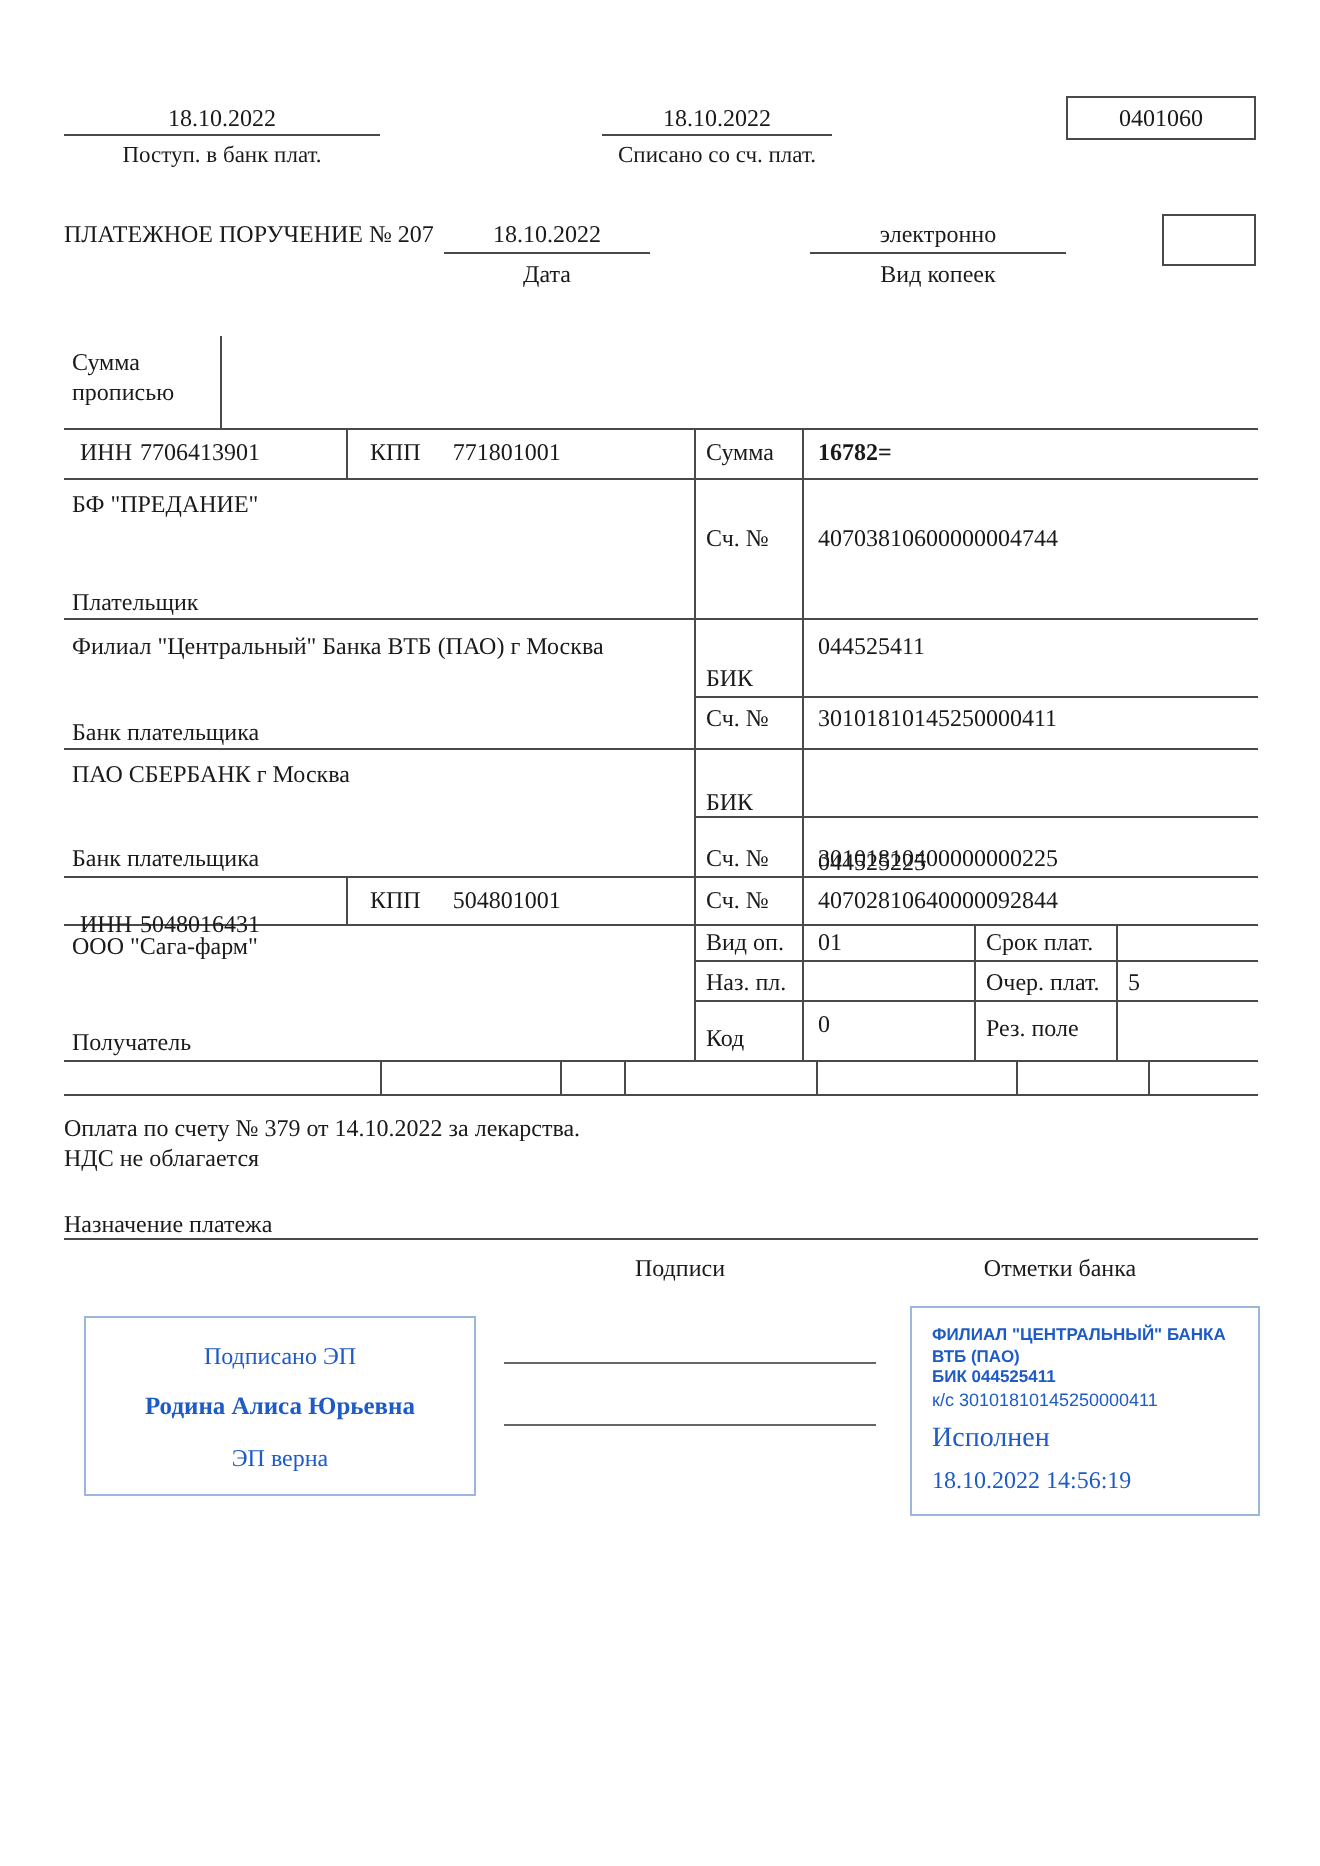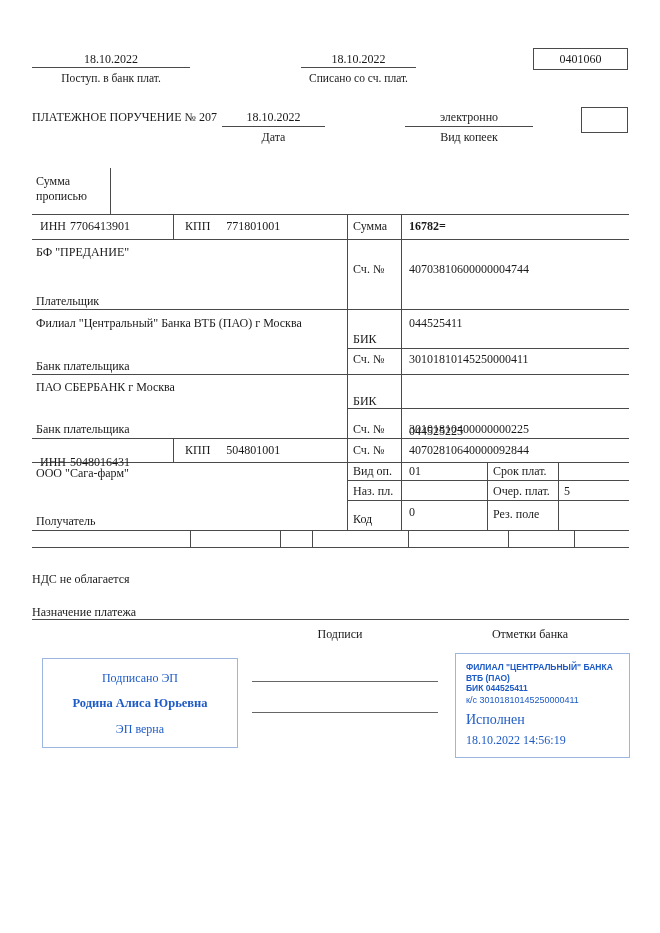--- a/index.html
+++ b/index.html
@@ -119,20 +119,21 @@
   <div class="abs t" style="left:409px;top:464px;">01</div>
   <div class="abs t" style="left:493px;top:464px;">Срок плат.</div>
   <div class="abs t" style="left:353px;top:484px;">Наз. пл.</div>
   <div class="abs t" style="left:493px;top:484px;">Очер. плат.</div>
   <div class="abs t" style="left:564px;top:484px;">5</div>
   <div class="abs t" style="left:353px;top:512px;">Код</div>
   <div class="abs t" style="left:409px;top:505px;">0</div>
   <div class="abs t" style="left:493px;top:507px;">Рез. поле</div>
   <div class="abs t" style="left:36px;top:514px;">Получатель</div>
 
+  <div class="abs t" style="left:32px;top:557px;">Оплата по счету № 379 от 14.10.2022 за лекарства.</div>
   <div class="abs t" style="left:32px;top:572px;">НДС не облагается</div>
   <div class="abs t" style="left:32px;top:605px;">Назначение платежа</div>
   <div class="abs hl" style="left:32px;top:619px;width:597px;"></div>
 
   <div class="abs t ctr" style="left:290px;top:627px;width:100px;">Подписи</div>
   <div class="abs t ctr" style="left:465px;top:627px;width:130px;">Отметки банка</div>
 
   <div class="abs bluebox blue" style="left:42px;top:658px;width:196px;height:90px;display:flex;flex-direction:column;justify-content:space-evenly;align-items:center;">
     <div class="t">Подписано ЭП</div>
     <div class="t" style="font-weight:bold;font-size:12.5px;">Родина Алиса Юрьевна</div>

